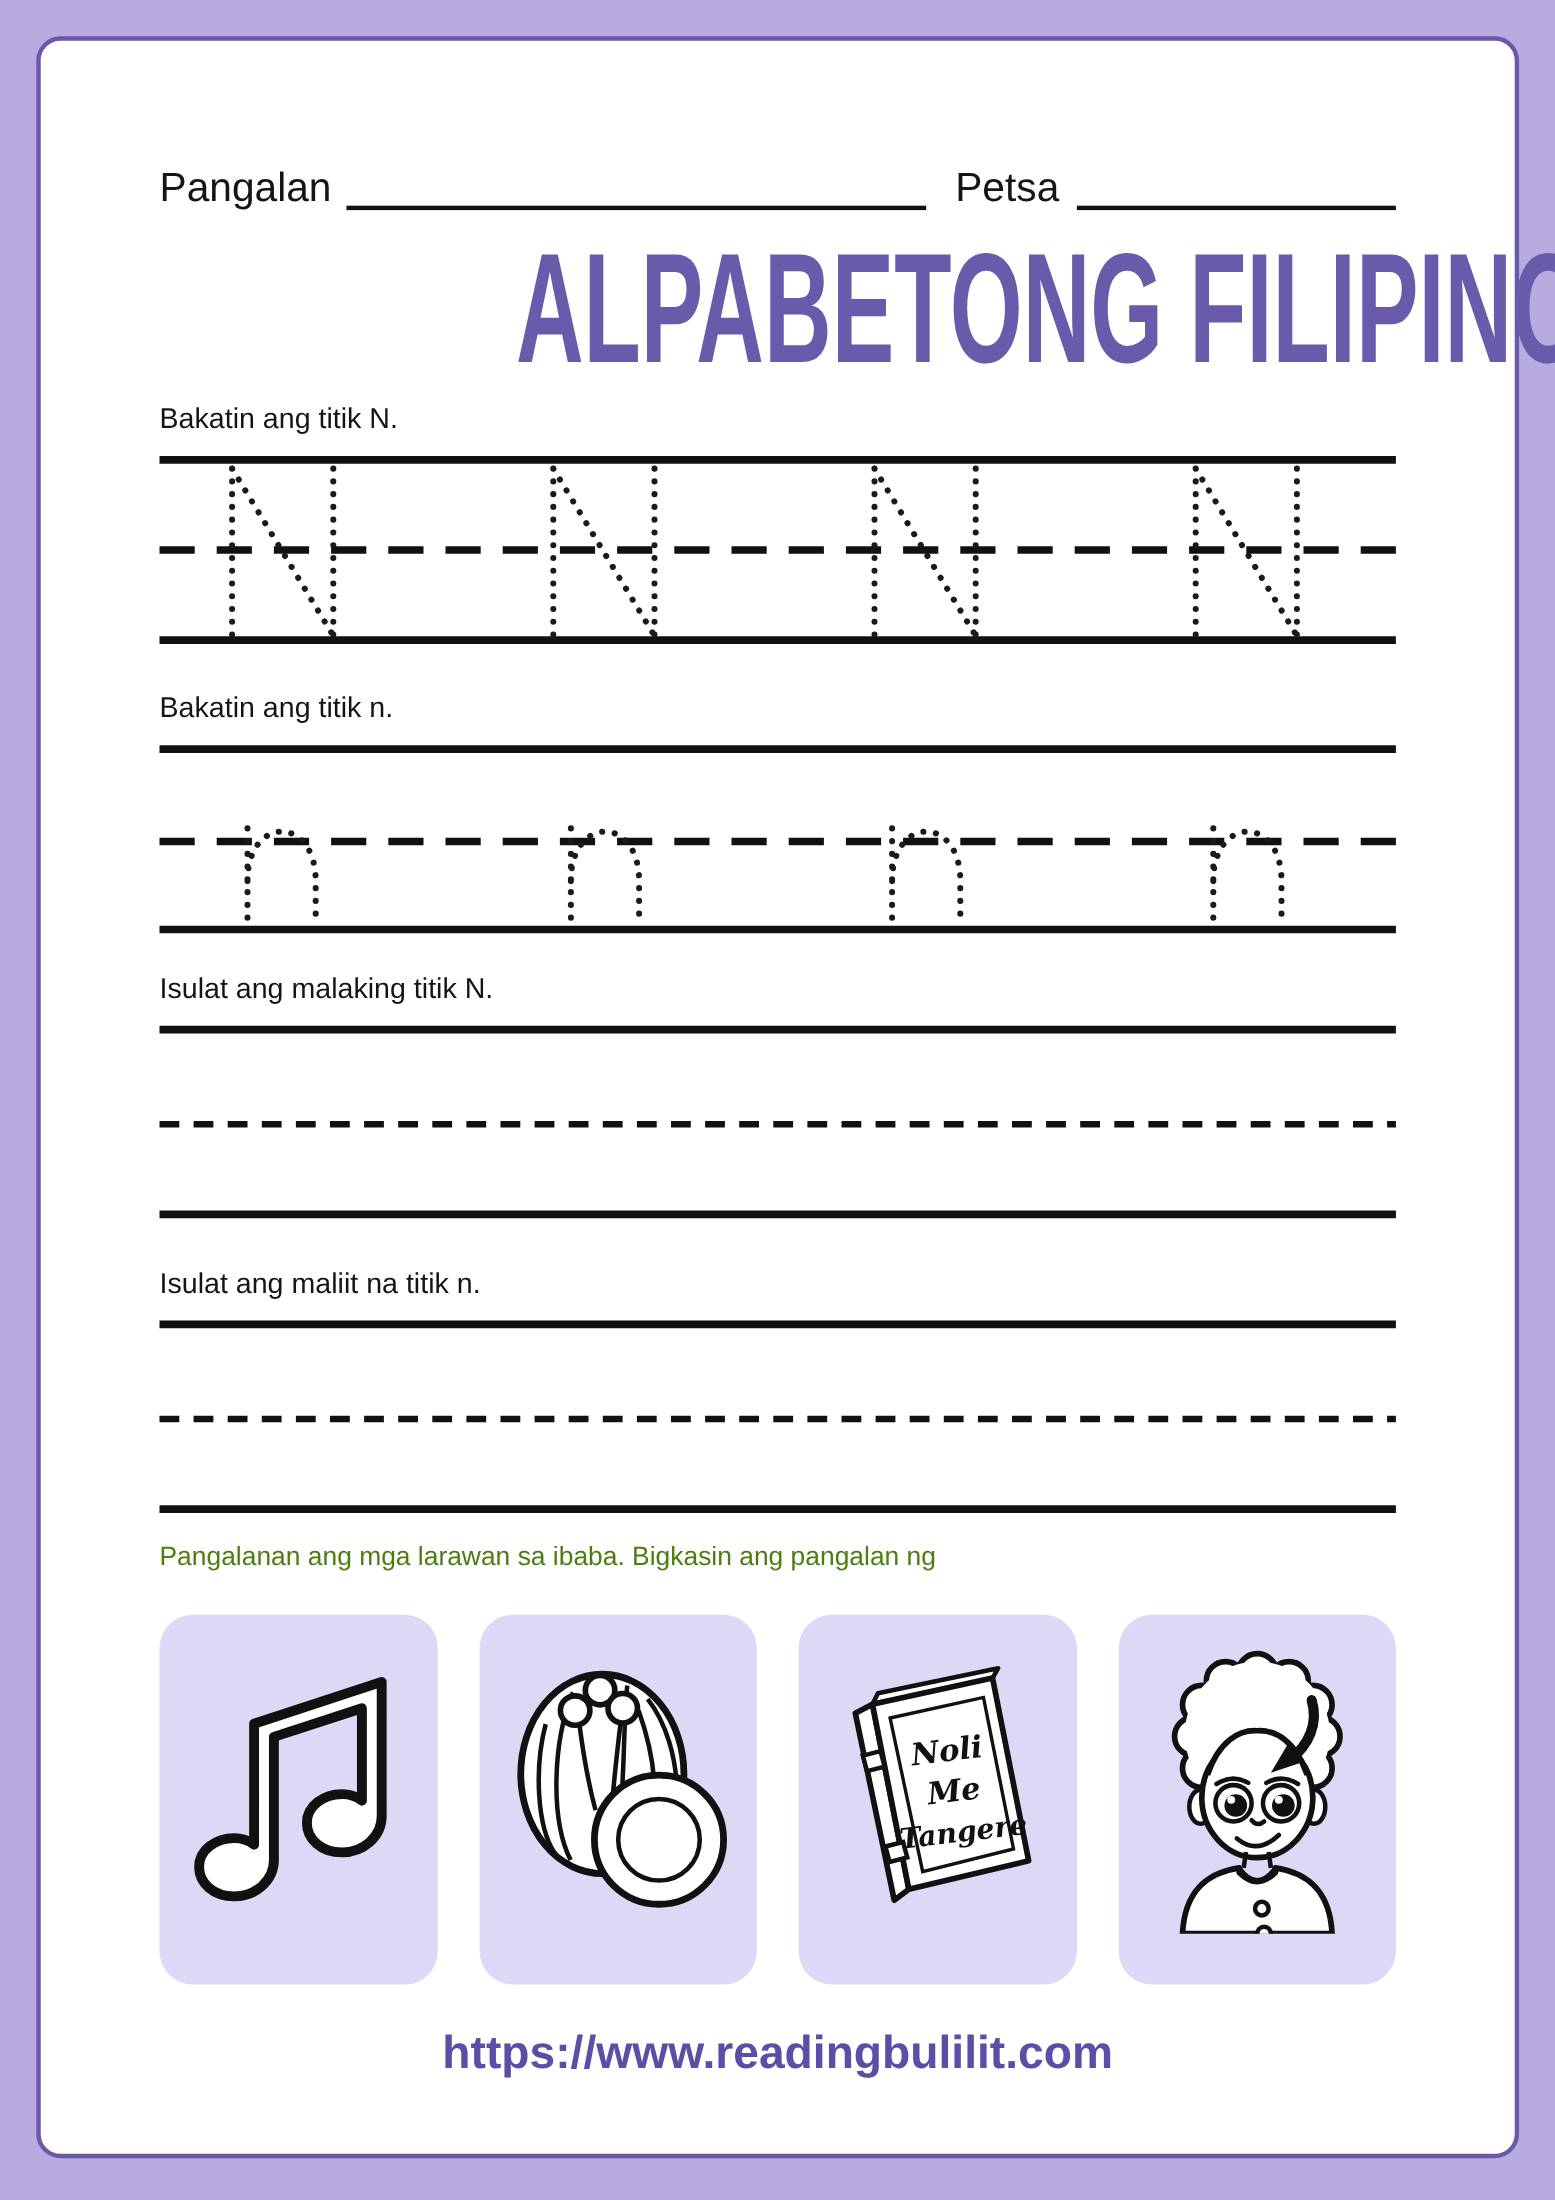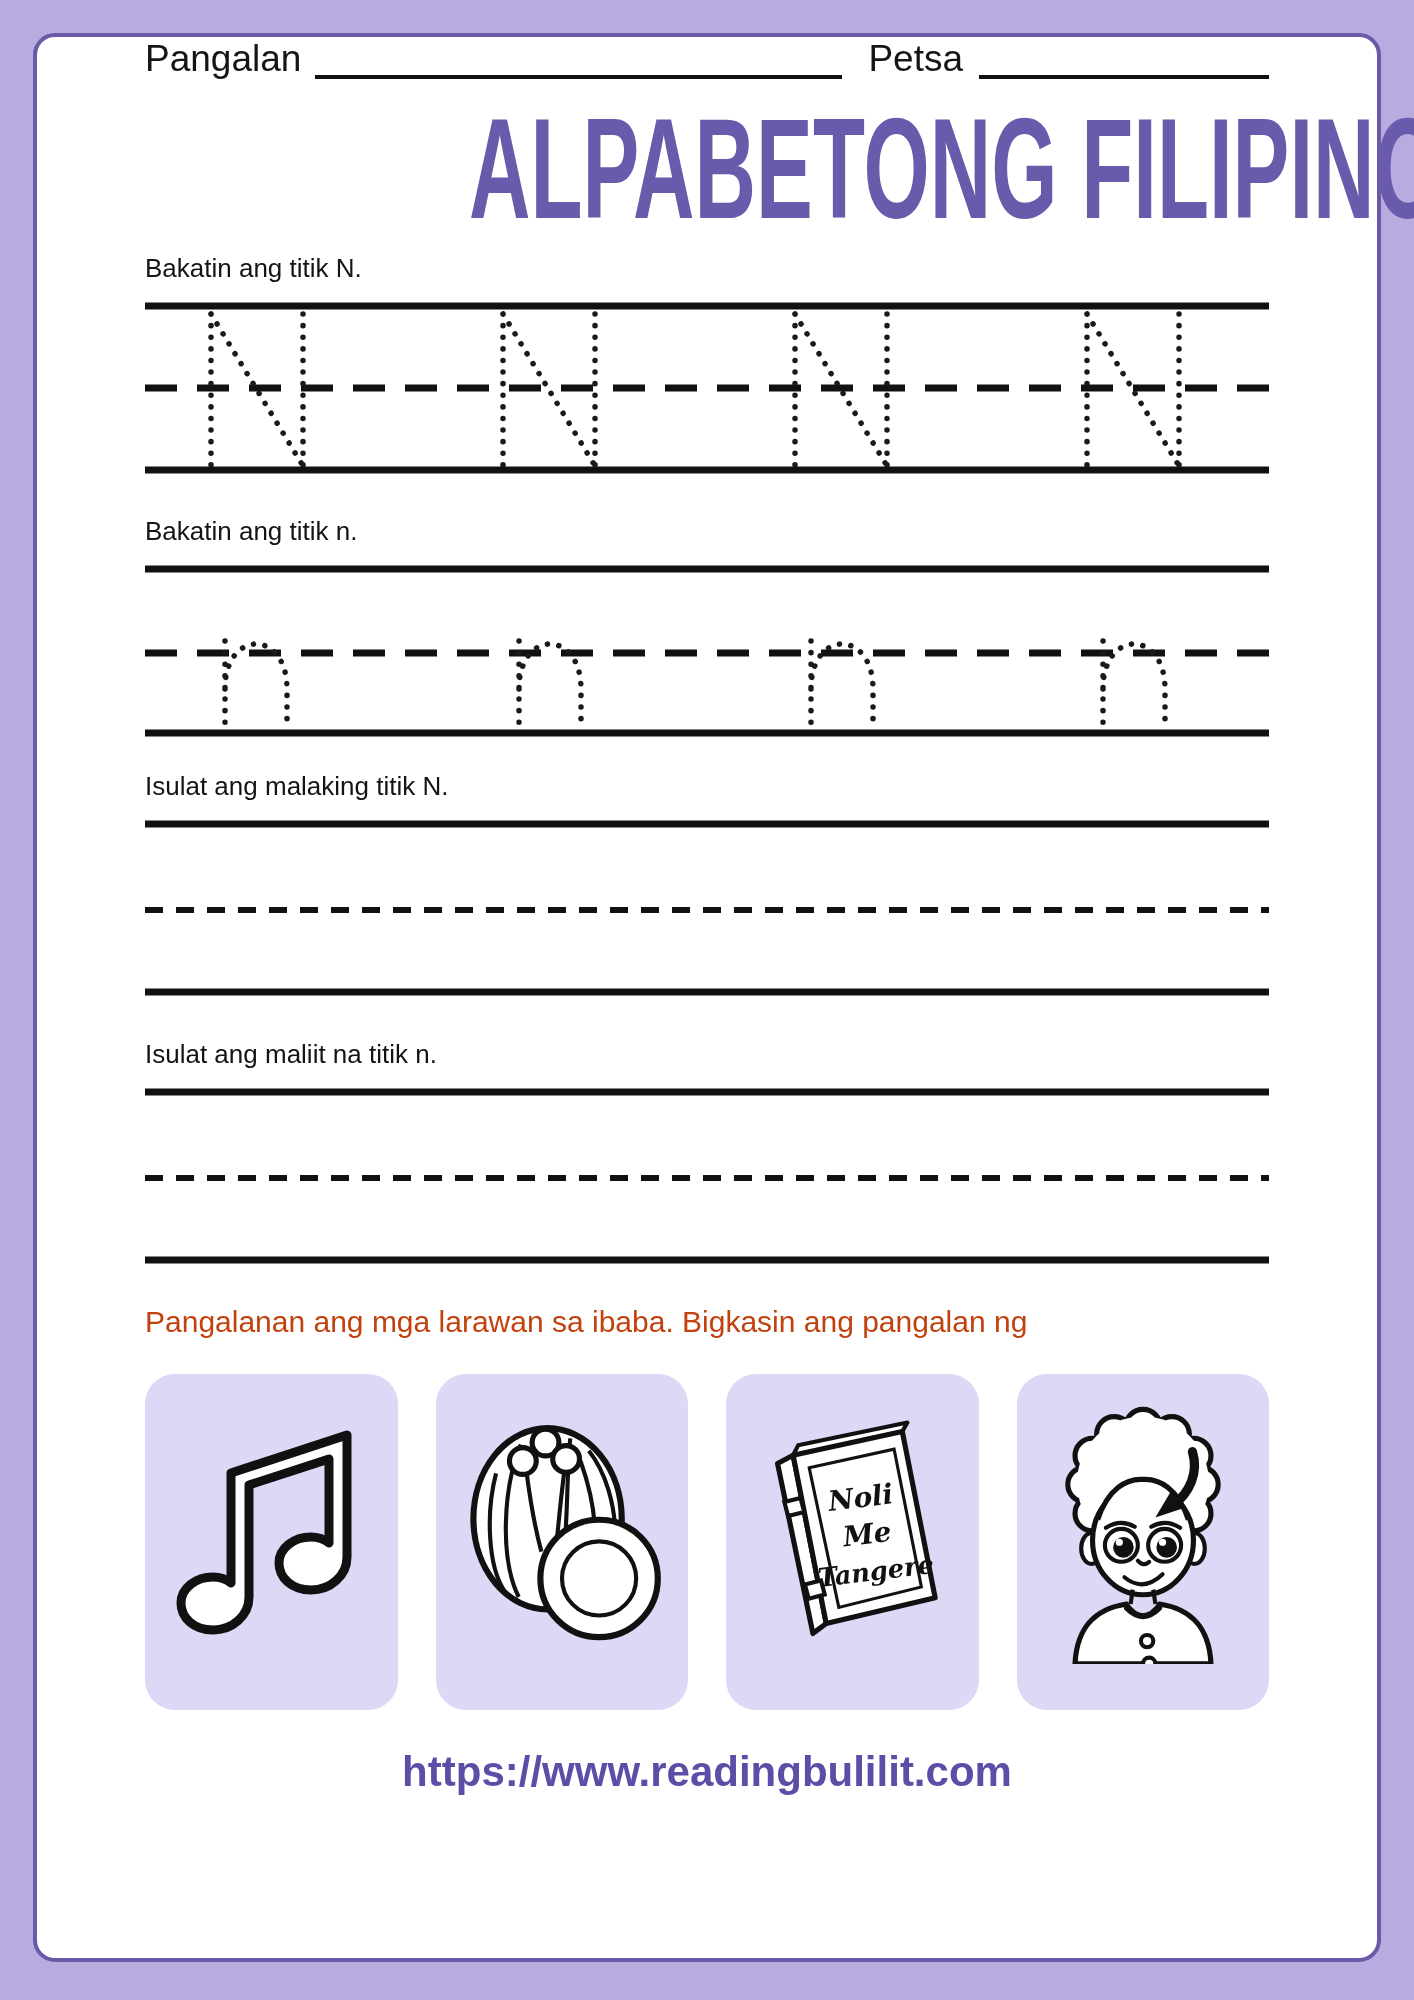--- a/index.html
+++ b/index.html
@@ -6,40 +6,40 @@
   html,body { width:1414px; }
   body { font-family:"Liberation Sans", sans-serif; }
   .canvas { position:relative; width:1414px; height:2000px; background:#b7abdf; }
   .page {
     position:absolute; left:33px; top:33px; right:33px; bottom:38px;
     background:#ffffff; border:4px solid #6a59a9; border-radius:22px;
   }
   .content { position:relative; height:100%; padding:0 108px; }
 
   
-  .header-row { display:flex; align-items:flex-end; height:44px; }
+  .header-row { display:flex; align-items:flex-end; margin-top:112px; height:44px; }
   .hlabel { font-size:37px; color:#151515; line-height:44px; white-space:nowrap; }
   .uline { border-bottom:4px solid #111; height:36px; margin-bottom:2px; }
   .uline.name { flex:1; margin-left:14px; margin-right:26px; }
   .uline.date { width:290px; margin-left:16px; }
 
   
   .title-wrap { margin-top:34px; height:108px; display:flex; justify-content:flex-start; overflow:visible; }
   .title {
     font-size:142px; font-weight:900; line-height:108px; color:#6a5aab;
     white-space:nowrap; transform:scale(0.60,1.0); transform-origin:center;
     letter-spacing:0px; font-family:"Liberation Sans", sans-serif;
   }
 
   .sec-label { font-size:26px; color:#141414; line-height:42px; margin-top:24px; }
   .sec-label.gap-lg { margin-top:36px; }
   .sec-label.gap-md { margin-top:28px; }
   svg.row { display:block; width:100%; margin-top:13px; overflow:visible; }
 
-  .para { margin-top:34px; font-size:30px; line-height:48px; color:#c2410c; }
+  .para { margin-top:16px; font-size:24px; line-height:48px; color:#4d7c0f; }
 
   
   .cards { display:flex; gap:38px; margin-top:28px; }
   .card { width:253px; height:336px; background:#ded7f6; border-radius:30px; overflow:hidden; }
   .card svg { display:block; margin:30px auto 0; }
 
   .footer { margin-top:38px; text-align:center; }
   .footer a { font-size:42px; font-weight:bold; color:#5d4da6; text-decoration:none; }
 
   .ink { stroke:#111; fill:none; }

